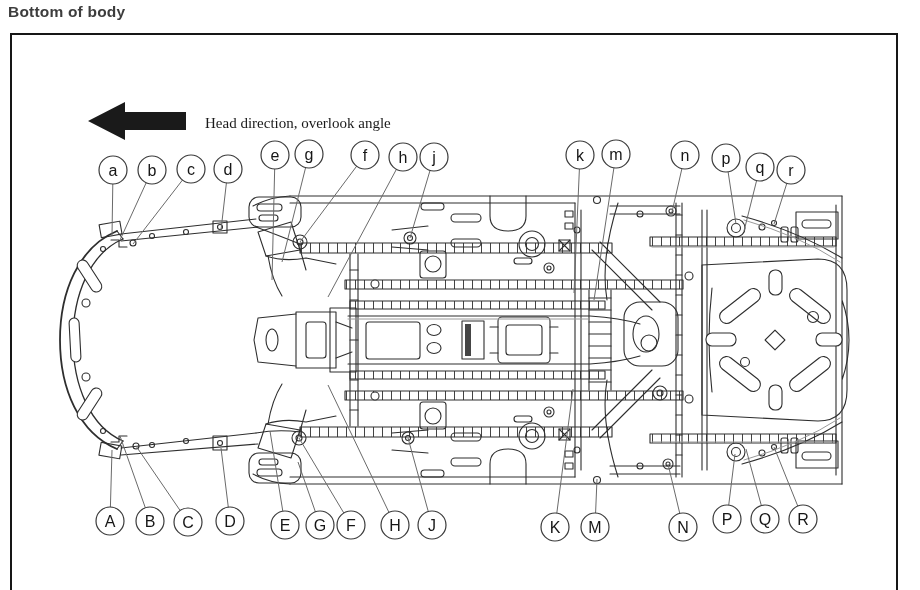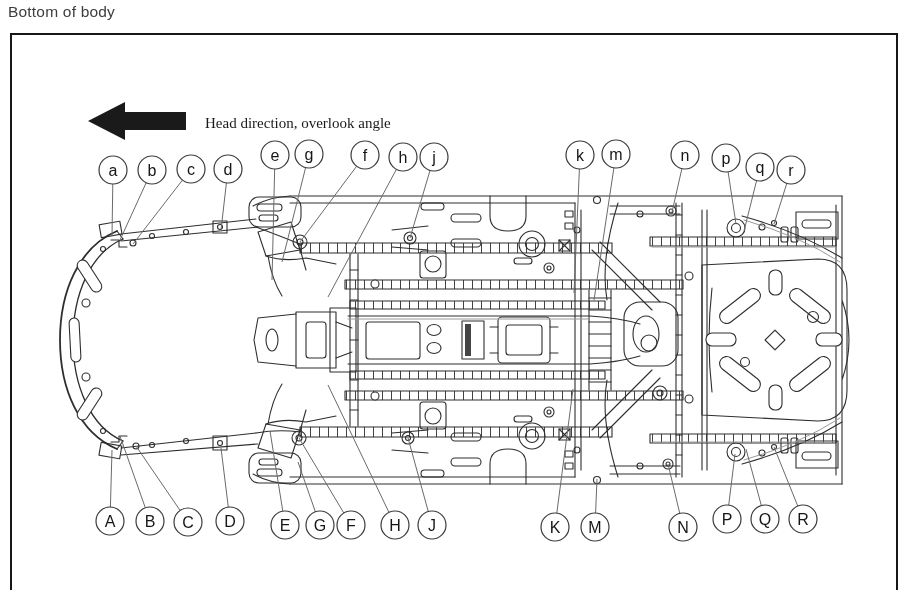--- a/index.html
+++ b/index.html
@@ -2,21 +2,21 @@
 <html><head>
 <meta charset="utf-8">
 <style>
   html,body { margin:0; padding:0; }
   body {
     width:920px; height:590px; position:relative; overflow:hidden;
     background:#ffffff; font-family:"Liberation Sans", sans-serif;
   }
   .page-title {
     position:absolute; left:8px; top:3px;
-    font-size:15.5px; color:#3d3d3d; letter-spacing:0.2px;
+    font-size:15.5px; color:#3d3d3d; letter-spacing:0.2px;font-weight:bold;
   }
   .figure-frame {
     position:absolute; left:10px; top:33px; width:884px; height:580px;
     border:2px solid #161616; border-bottom:none; background:#ffffff;
   }
   svg.canvas { position:absolute; left:0; top:0; }
   .callout-text { font:16px "Liberation Sans", sans-serif; fill:#161616; }
   .arrow-label { font:15px "Liberation Serif", serif; fill:#1a1a1a; }
 </style>
 </head>

